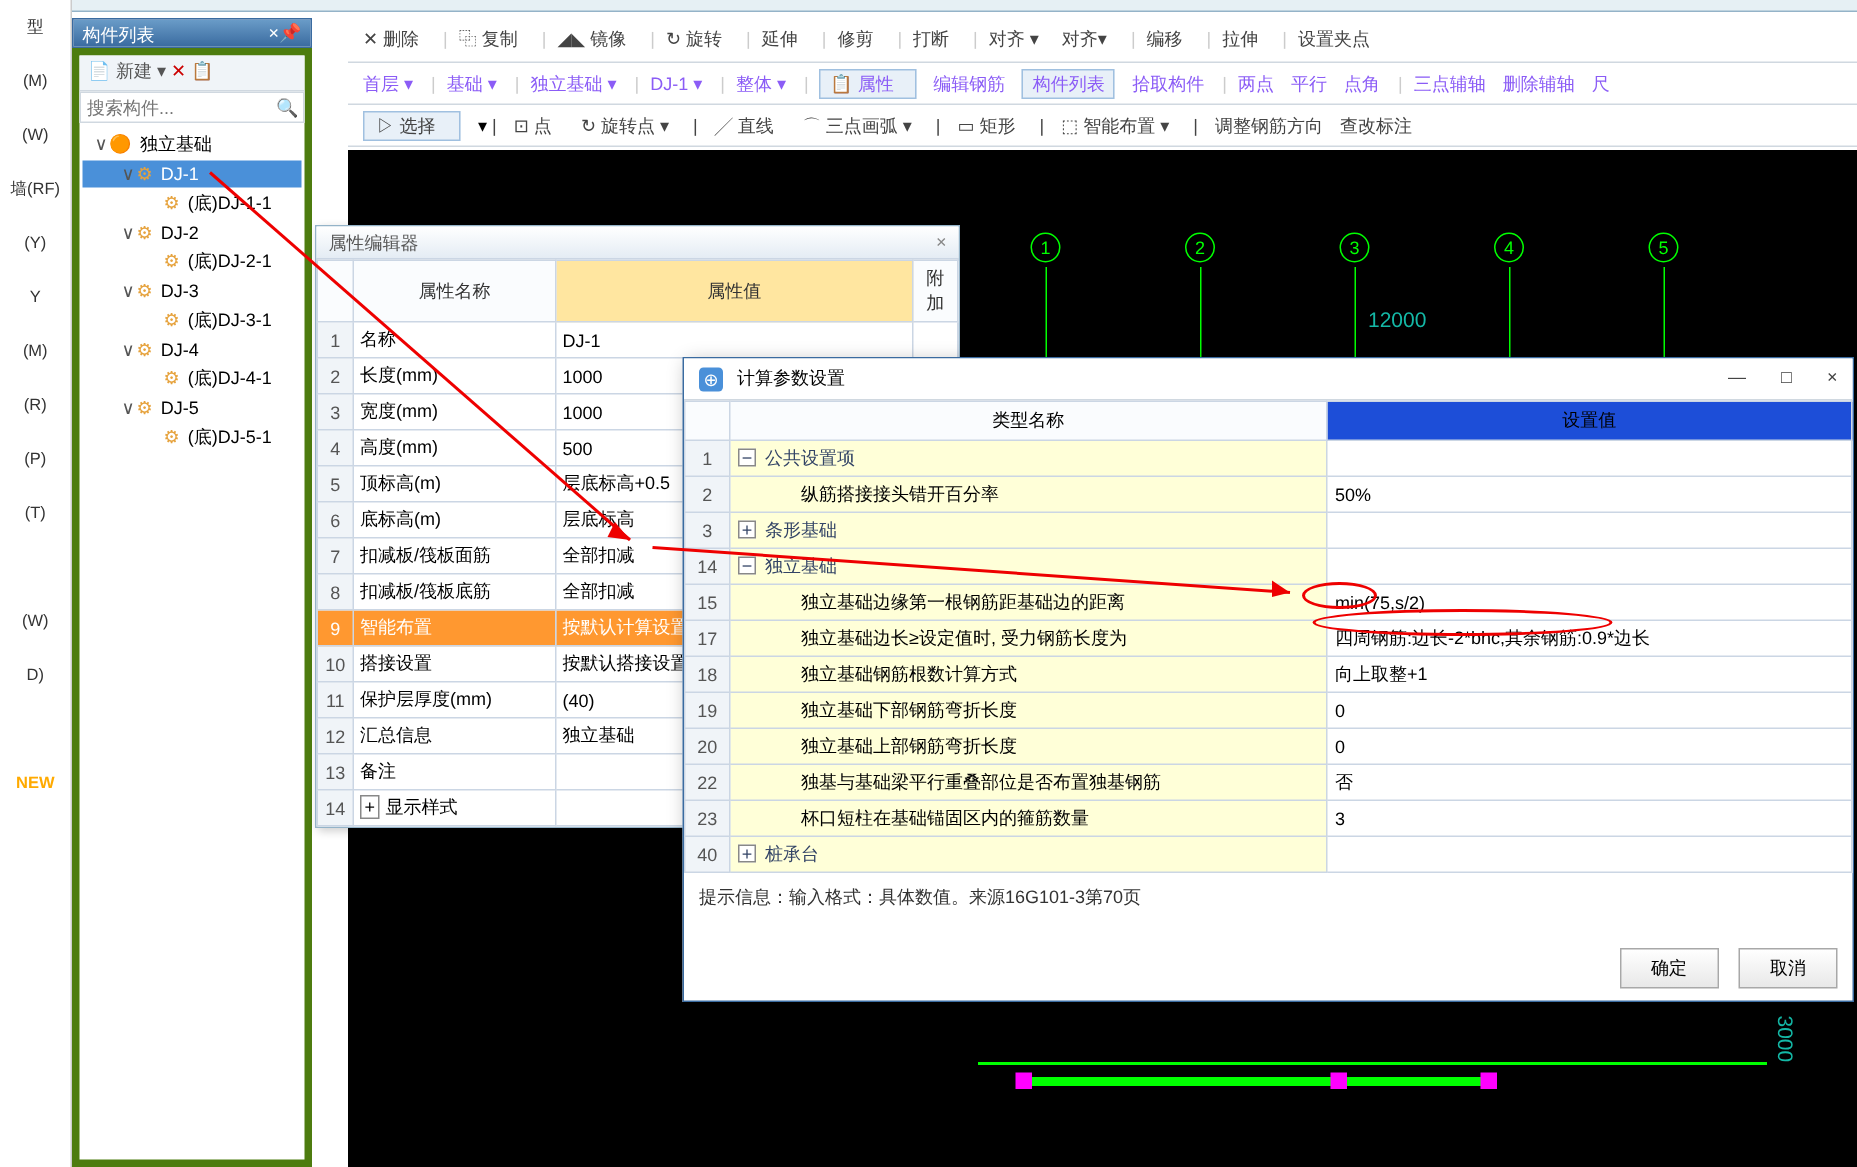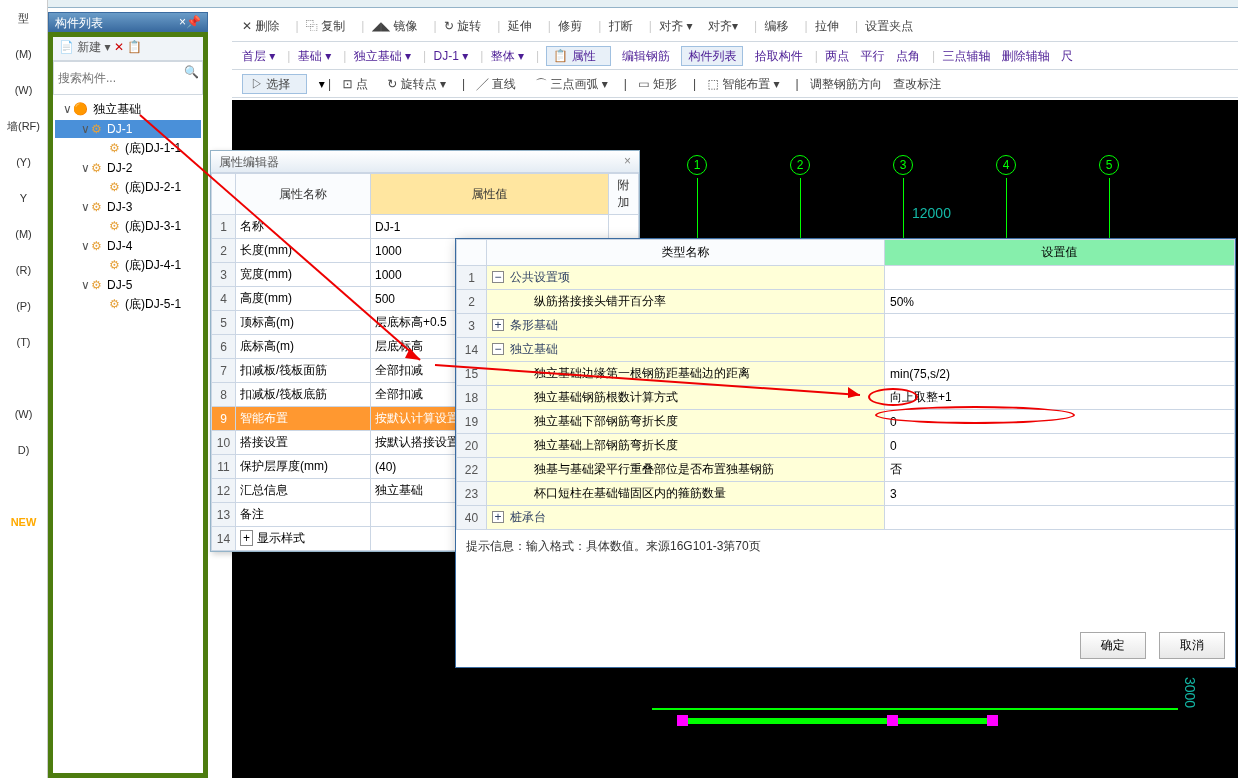--- a/index.html
+++ b/index.html
@@ -6,36 +6,36 @@
 body{background:#fff;width:1238px;height:778px;overflow:hidden;position:relative}
 .topbar1{position:absolute;top:0;left:0;right:0;height:8px;background:#e6f0f4;border-bottom:1px solid #94b3c8}
 .panel-header{position:absolute;top:12px;left:48px;width:160px;height:20px;background:linear-gradient(#6a9cc8,#3a6ba0);color:#fff;padding:2px 6px;border:1px solid #3a6ba0}
 .panel-header span{color:#fff}
 .pin{float:right;color:#fff}
 .left-strip{position:absolute;top:0;left:0;width:48px;bottom:0;background:#fff;border-right:1px solid #ccc}
 .left-strip div{height:36px;line-height:36px;text-align:center;color:#333;font-size:11px}
 .component-panel{position:absolute;top:32px;left:48px;width:160px;bottom:0;background:#fff;border:5px solid #4d7c0f}
 .cp-toolbar{height:24px;background:#f0f4f8;border-bottom:1px solid #d0d8e0;padding:2px 6px}
 .cp-toolbar span{color:#555}
-.cp-search{width:100%;height:34px;border:1px solid #d0d8e0;padding:2px 4px;color:#888}
+.cp-search{width:100%;height:21px;border:1px solid #d0d8e0;padding:2px 4px;color:#888}
 .cp-search-wrap{position:relative}
 .cp-search-wrap .mag{position:absolute;right:4px;top:4px;color:#888}
 .tree{padding:4px 2px}
 .tree-item{padding:2px 0 2px 20px;white-space:nowrap;cursor:default}
 .tree-item.l1{padding-left:8px}
 .tree-item.l2{padding-left:26px}
 .tree-item.l3{padding-left:44px}
 .tree-item .caret{display:inline-block;width:10px;color:#555}
 .tree-item .icon{color:#e6a23c;margin-right:2px}
 .tree-item.sel{background:#4a90d9;color:#fff}
 .main-toolbar{position:absolute;top:16px;left:232px;right:0;height:26px;background:#fff;border-bottom:1px solid #d0d8e0;padding:2px 10px;white-space:nowrap}
 .main-toolbar span{margin-right:6px;color:#444;display:inline-block}
 .main-toolbar .sep{color:#ccc;margin:0 4px}
 .main-toolbar2{position:absolute;top:44px;left:232px;right:0;height:26px;background:#fff;border-bottom:1px solid #d0d8e0;padding:4px 10px;white-space:nowrap}
-.main-toolbar2 span{margin-right:8px;color:#4c1d95}
+.main-toolbar2 span{margin-right:8px;color:#8b5cf6}
 .main-toolbar2 .sep{color:#ccc;margin:0 4px}
 .main-toolbar2 .btn{border:1px solid #a0c0e0;padding:2px 6px;background:#e8f0f8}
 .main-toolbar3{position:absolute;top:72px;left:232px;right:0;height:26px;background:#fff;border-bottom:1px solid #d0d8e0;padding:4px 10px;white-space:nowrap}
 .main-toolbar3 span{margin-right:8px;color:#444}
 .main-toolbar3 .btn{border:1px solid #a0c0e0;padding:2px 8px;background:#e8f0f8}
 .canvas{position:absolute;top:100px;left:232px;right:0;bottom:0;background:#000}
 .grid-num{position:absolute;color:#0f0;border:1px solid #0f0;border-radius:50%;width:20px;height:20px;text-align:center;line-height:18px}
 .grid-line{position:absolute;background:#0f0;width:1px;height:80px}
 .dim-text{position:absolute;color:#14b8a6;font-size:14px}
 .prop-editor{position:absolute;top:150px;left:210px;width:430px;background:#fff;border:1px solid #94b3c8;box-shadow:2px 2px 6px rgba(0,0,0,.2)}
@@ -52,21 +52,21 @@
 .pe-table tr.sel td{background:#ff9830;color:#fff}
 .pe-table tr.sel td.rn{background:#ff9830;color:#fff}
 .pe-table input[type=checkbox]{vertical-align:middle}
 .calc-dialog{position:absolute;top:238px;left:455px;right:2px;height:430px;background:#fff;border:1px solid #3a6ba0;box-shadow:3px 3px 12px rgba(0,0,0,.3)}
 .cd-title{height:28px;background:#fff;border-bottom:1px solid #d0d8e0;padding:5px 10px}
 .cd-title .ico{display:inline-block;width:16px;height:16px;background:#4a90d9;border-radius:3px;vertical-align:middle;margin-right:6px;color:#fff;text-align:center;line-height:16px}
 .cd-title .wctl{float:right}
 .cd-title .wctl span{margin-left:20px;color:#444;cursor:pointer}
 .cd-table{width:100%;border-collapse:collapse}
 .cd-table th{background:#fafcfe;border:1px solid #cbd6e4;padding:4px;font-weight:normal}
-.cd-table th.v{background:#86efac}
+.cd-table th.v{background:#1d4ed8}
 .cd-table td{border:1px solid #cbd6e4;padding:3px 5px;height:19px}
 .cd-table td.rn{background:#f0f4f8;text-align:center;width:30px;color:#555}
 .cd-table td.nm{background:#ffffd8}
 .cd-table td.nm.grp{background:#ffffd8;color:#346}
 .cd-table td.vl{background:#fff;width:350px}
 .cd-table tr.sel td.vl{color:#1a5fb4;font-weight:bold}
 .cd-table .exp{display:inline-block;width:12px;height:12px;border:1px solid #888;text-align:center;line-height:10px;margin-right:6px;background:#fff}
 .cd-hint{padding:8px 10px;color:#333}
 .cd-buttons{position:absolute;bottom:8px;right:10px}
 .cd-buttons button{padding:4px 20px;margin-left:10px;border:1px solid #a8a8a8;background:linear-gradient(#fff,#e8e8e8);cursor:pointer}
@@ -292,20 +292,29 @@
           <td class="rn">14</td>
           <td class="nm"><span style="border:1px solid #888;padding:0 2px;margin-right:4px">+</span>显示样式</td>
           <td class="vl"></td>
           <td class="ad"></td>
         </tr>
       </tbody>
   </table>
 </div>
 
 <div class="calc-dialog">
+  <div class="cd-title">
+    <span class="ico">⊕</span>
+    <span>计算参数设置</span>
+    <span class="wctl">
+      <span>—</span>
+      <span>□</span>
+      <span>×</span>
+    </span>
+  </div>
   <table class="cd-table">
     <tbody>
         <tr>
           <th style="width:30px"></th>
           <th>类型名称</th>
           <th class="v">设置值</th>
         </tr>
     </tbody>
       <tbody id="cd-body">
         <tr>
@@ -325,20 +334,25 @@
         </tr>
         <tr>
           <td class="rn">14</td>
           <td class="nm grp"><span class="exp">−</span>独立基础</td>
           <td class="vl"></td>
         </tr>
         <tr>
           <td class="rn">15</td>
           <td class="nm"><span style="display:inline-block;width:18px"></span><span style="display:inline-block;width:24px"></span>独立基础边缘第一根钢筋距基础边的距离</td>
           <td class="vl">min(75,s/2)</td>
+        </tr>
+        <tr>
+          <td class="rn">17</td>
+          <td class="nm"><span style="display:inline-block;width:18px"></span><span style="display:inline-block;width:24px"></span>独立基础边长≥设定值时, 受力钢筋长度为</td>
+          <td class="vl">四周钢筋:边长-2*bhc,其余钢筋:0.9*边长</td>
         </tr>
         <tr>
           <td class="rn">18</td>
           <td class="nm"><span style="display:inline-block;width:18px"></span><span style="display:inline-block;width:24px"></span>独立基础钢筋根数计算方式</td>
           <td class="vl">向上取整+1</td>
         </tr>
         <tr>
           <td class="rn">19</td>
           <td class="nm"><span style="display:inline-block;width:18px"></span><span style="display:inline-block;width:24px"></span>独立基础下部钢筋弯折长度</td>
           <td class="vl">0</td>

